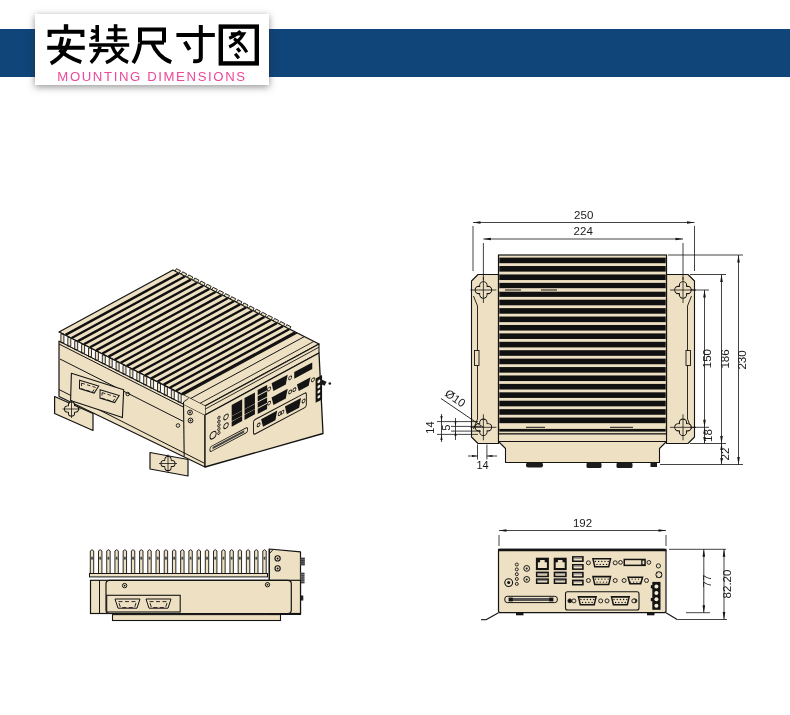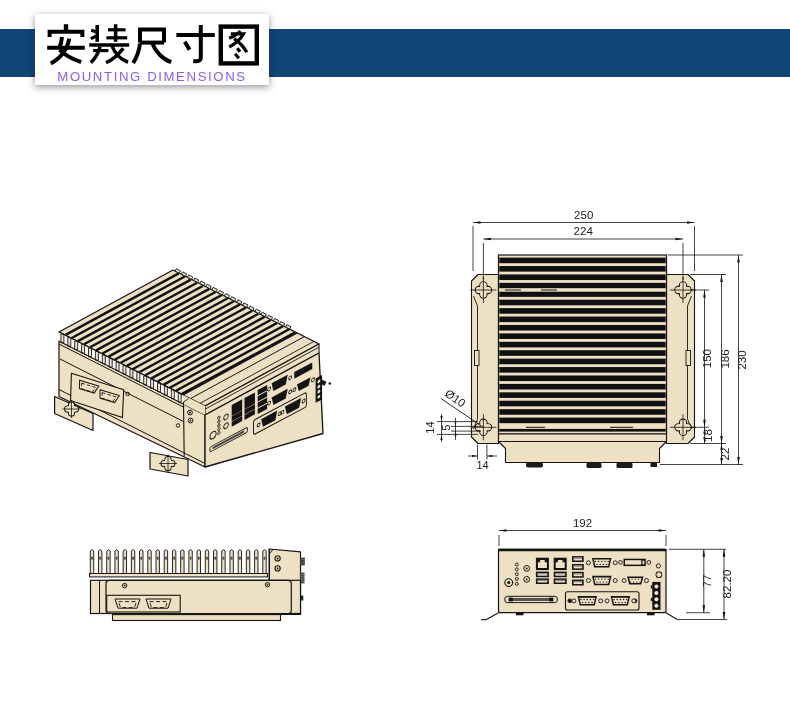--- a/index.html
+++ b/index.html
@@ -1,18 +1,18 @@
 <!DOCTYPE html>
 <html><head><meta charset="utf-8">
 <style>
 html,body{margin:0;padding:0;width:790px;height:715px;background:#fff;overflow:hidden}
 *{box-sizing:border-box}
 .band{position:absolute;left:0;top:29px;width:790px;height:48px;background:#0f4579}
 .titlebox{position:absolute;left:35px;top:14px;width:234px;height:71px;background:#fff;box-shadow:0 2px 7px rgba(40,40,40,.5)}
-.eng{position:absolute;left:0;top:55px;width:234px;text-align:center;font-family:"Liberation Sans",sans-serif;font-size:13.2px;color:#8b5cf6;letter-spacing:1.6px;white-space:nowrap}
+.eng{position:absolute;left:0;top:55px;width:234px;text-align:center;font-family:"Liberation Sans",sans-serif;font-size:13.2px;color:#ec4899;letter-spacing:1.6px;white-space:nowrap}
 svg text{font-family:"Liberation Sans",sans-serif}
 </style></head>
 <body>
 <div class="band"></div>
 <div class="titlebox">
 <svg width="234" height="71" viewBox="0 0 234 71" style="position:absolute;left:0;top:0">
       <g transform="translate(11.0,11) scale(0.4)">
 <line x1="50" y1="-2" x2="50" y2="14" stroke="#000" stroke-width="11"></line>
 <path d="M 9 30 V 17 H 91 V 30" fill="none" stroke="#000" stroke-width="10"></path>
 <path d="M 40 30 C 39 40 37 49 33 58" fill="none" stroke="#000" stroke-width="10"></path>

